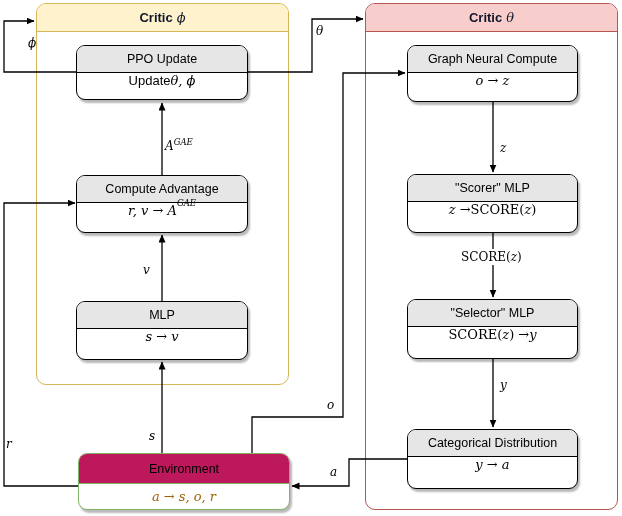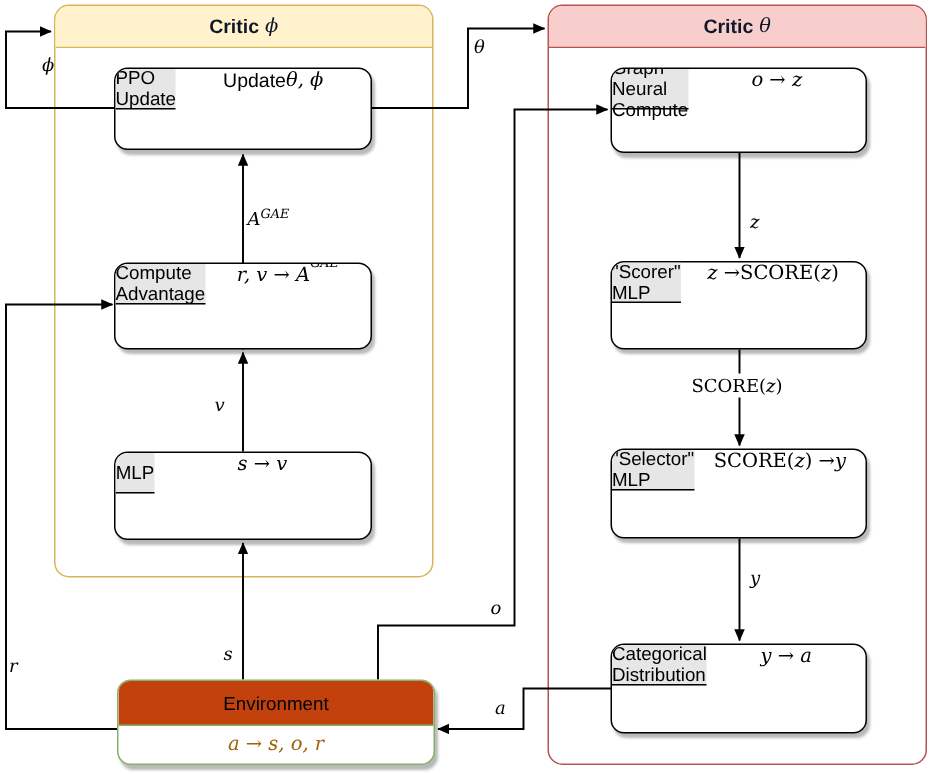--- a/index.html
+++ b/index.html
@@ -12,34 +12,34 @@
     font-weight:bold;font-size:13px;color:#0f172a;}
   .container-header .sym{font-family:"DejaVu Serif",serif;font-style:italic;font-weight:normal;margin-left:4px;font-size:13px;}
   .critic{border-color:#d6b656;}
   .critic .container-header{background:#fff2cc;border-color:#d6b656;}
   .actor{border-color:#b85450;}
   .actor .container-header{background:#f8cecc;border-color:#b85450;}
 
   
   .node{position:absolute;border:1.5px solid #000;border-radius:9px;background:#fff;
     box-shadow:2px 3px 2px rgba(0,0,0,0.28);box-sizing:border-box;
-    display:flex;overflow:hidden;}
+    display:flex;flex-direction:column;overflow:hidden;}
   .node-header{height:26px;flex:0 0 26px;background:#e6e6e6;border-bottom:1.5px solid #000;
     display:flex;align-items:center;justify-content:center;font-size:12.5px;color:#000;}
   .node-body{flex:1;display:flex;align-items:flex-start;justify-content:center;
     font-family:"DejaVu Serif",serif;font-style:italic;font-size:13px;color:#000;}
   .node-body .rm{font-style:normal;}
   .node-body .word{font-family:"Liberation Sans",sans-serif;font-style:normal;}
   sup{font-size:8.5px;line-height:0;}
 
   
   .env{position:absolute;border:1px solid #82b366;border-radius:9px;background:#fff;
     box-shadow:2px 3px 2px rgba(0,0,0,0.28);box-sizing:border-box;
     display:flex;flex-direction:column;overflow:hidden;}
-  .env-header{flex:0 0 29px;background:#c2410c;border-bottom:1px solid #82b366;
+  .env-header{flex:0 0 29px;background:#be185d;border-bottom:1px solid #82b366;
     display:flex;align-items:center;justify-content:center;font-size:12.5px;color:#000;}
   .env-body{flex:1;display:flex;align-items:center;justify-content:center;
     font-family:"DejaVu Serif",serif;font-style:italic;font-size:13px;color:#a16207;}
 
   
   #edges{position:absolute;left:0;top:0;width:622px;height:516px;z-index:2;}
   .layer-containers{z-index:1;}
   .node,.env{z-index:3;}
   .edge-label{position:absolute;z-index:4;font-family:"DejaVu Serif",serif;font-style:italic;
     font-size:12px;color:#000;line-height:1;}

